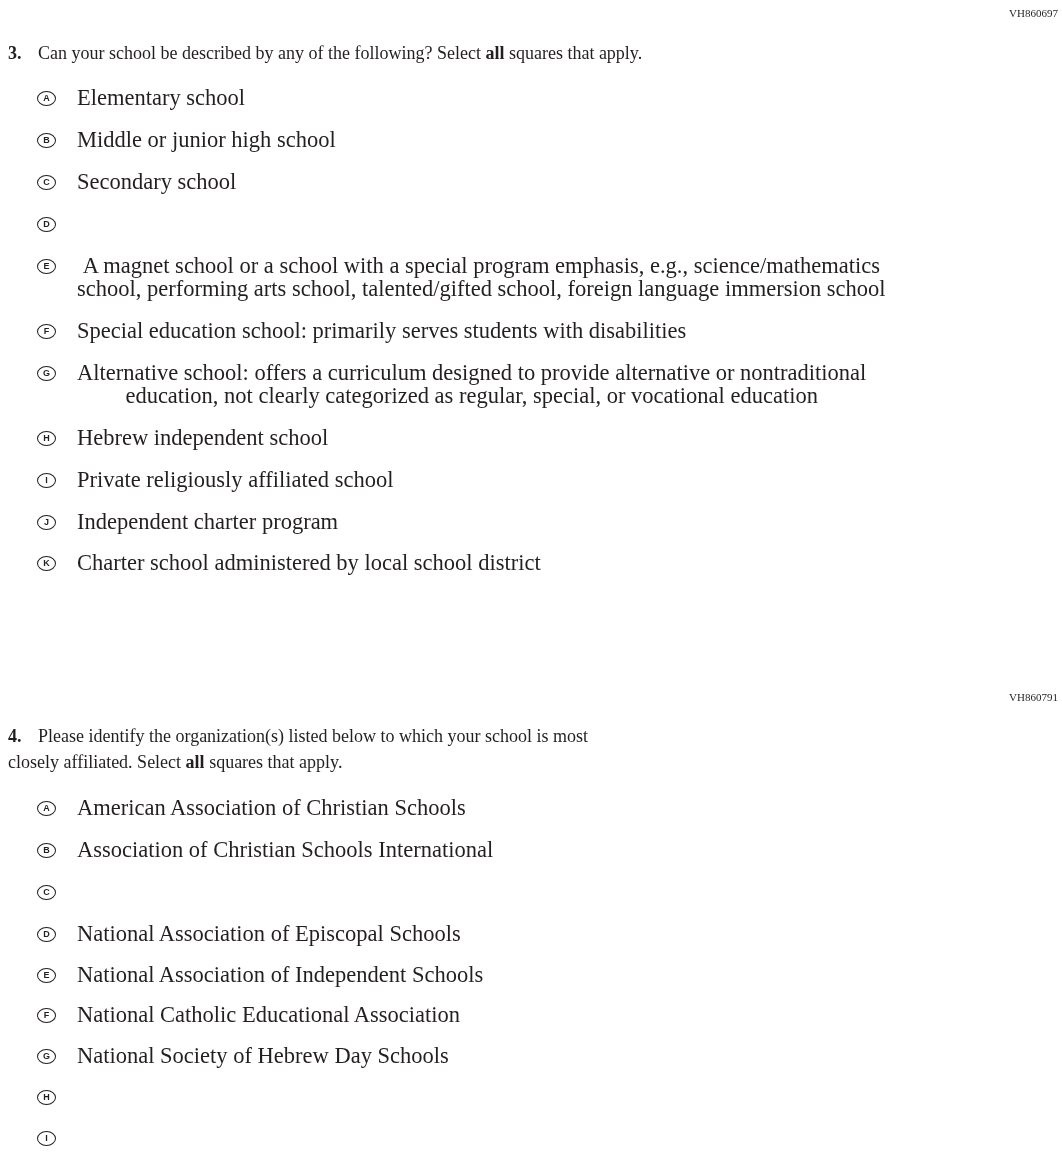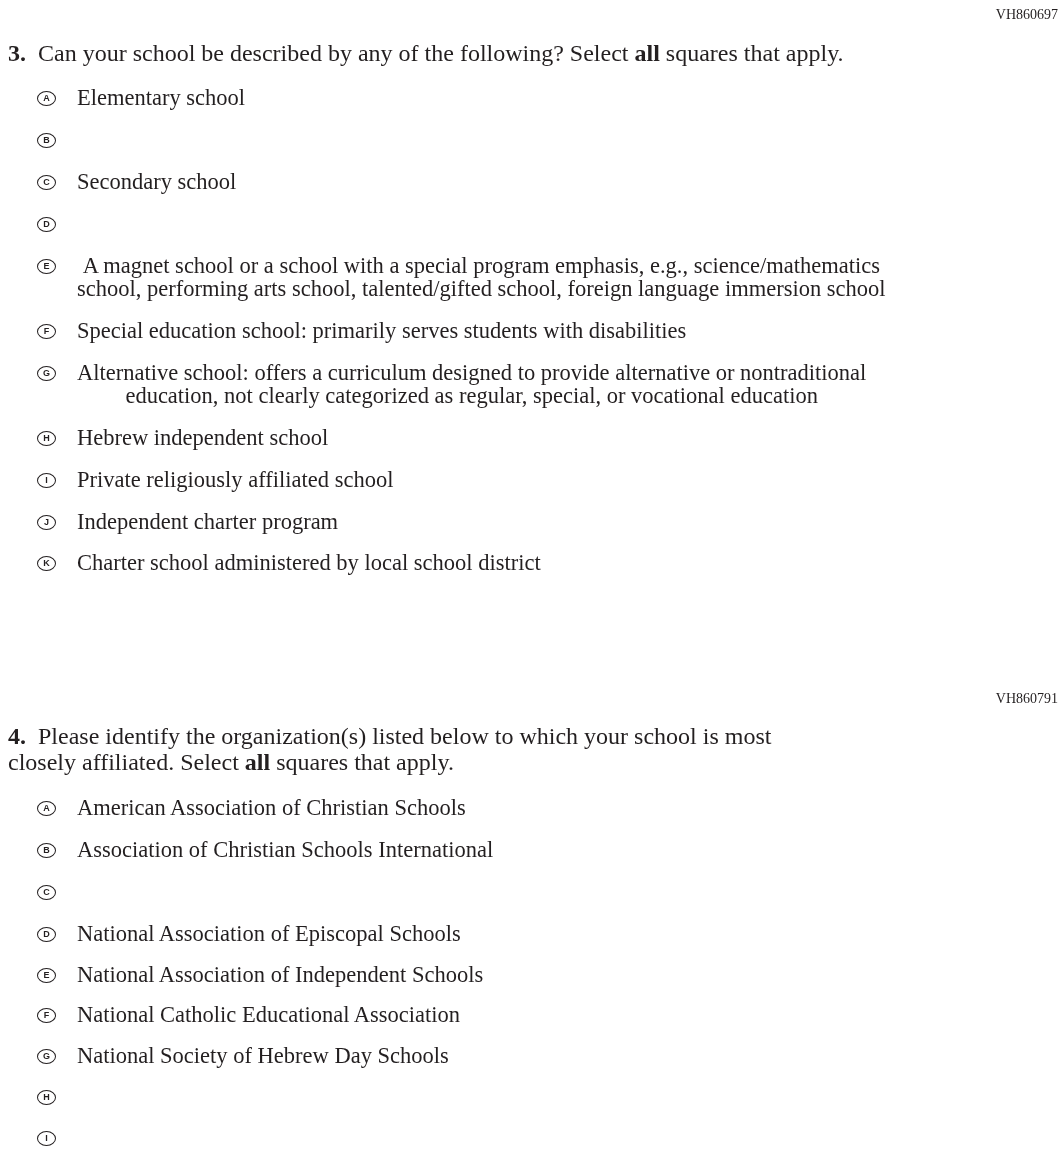--- a/index.html
+++ b/index.html
@@ -1,19 +1,19 @@
 <!DOCTYPE html>
 <html><head>
 <meta charset="utf-8">
 <style>
   html, body { margin:0; padding:0; background:#ffffff; }
   body { width:1062px; height:1159px; position:relative; overflow:hidden;
          font-family:"DejaVu Serif","Liberation Serif",serif; color:#231f20; }
-  .code { position:absolute; right:4px; font-family:"Liberation Serif",serif; font-size:14px; color:#231f20;text-align:center; }
-  .q { position:absolute; left:8px; font-family:"Liberation Serif",serif; font-size:24px; line-height:26px; }
+  .code { position:absolute; right:4px; font-family:"Liberation Serif",serif; font-size:11px; color:#231f20;text-align:center; }
+  .q { position:absolute; left:8px; font-family:"Liberation Serif",serif; font-size:18px; line-height:26px; }
   .q .num { font-weight:bold; display:inline-block; width:30px; }
   .q .txt { display:inline; }
   .q2 .txt2 { display:block; }
   .opt { position:absolute; left:37px; display:flex; align-items:flex-start;
          font-family:"Liberation Serif",serif; font-size:22.5px; line-height:23px; }
   .bubble { width:17px; height:13px; border:1.4px solid #231f20; border-radius:50%;
             display:flex; align-items:center; justify-content:center;
             font-family:"Liberation Sans",sans-serif; font-size:9px; font-weight:bold; line-height:1;
             margin-top:5px; margin-right:21px; flex-shrink:0; box-sizing:content-box; }
   .opt .label { white-space:pre-line;text-align:center; }
@@ -26,20 +26,21 @@
 <div class="q" style="top:40px;">
   <span class="num">3.</span><span class="txt">Can your school be described by any of the following? Select </span><b>all</b><span> squares that apply.</span>
 </div>
 
 <div class="opt" style="top:86px;">
     <span class="bubble">A</span>
     <span class="label">Elementary school</span>
   </div>
 <div class="opt" style="top:128px;">
     <span class="bubble">B</span>
+    <span class="label">Middle or junior high school</span>
   </div>
 <div class="opt" style="top:170px;">
     <span class="bubble">C</span>
     <span class="label">Secondary school</span>
   </div>
 <div class="opt" style="top:212px;">
     <span class="bubble">D</span>
   </div>
 <div class="opt" style="top:254px;">
     <span class="bubble">E</span>

